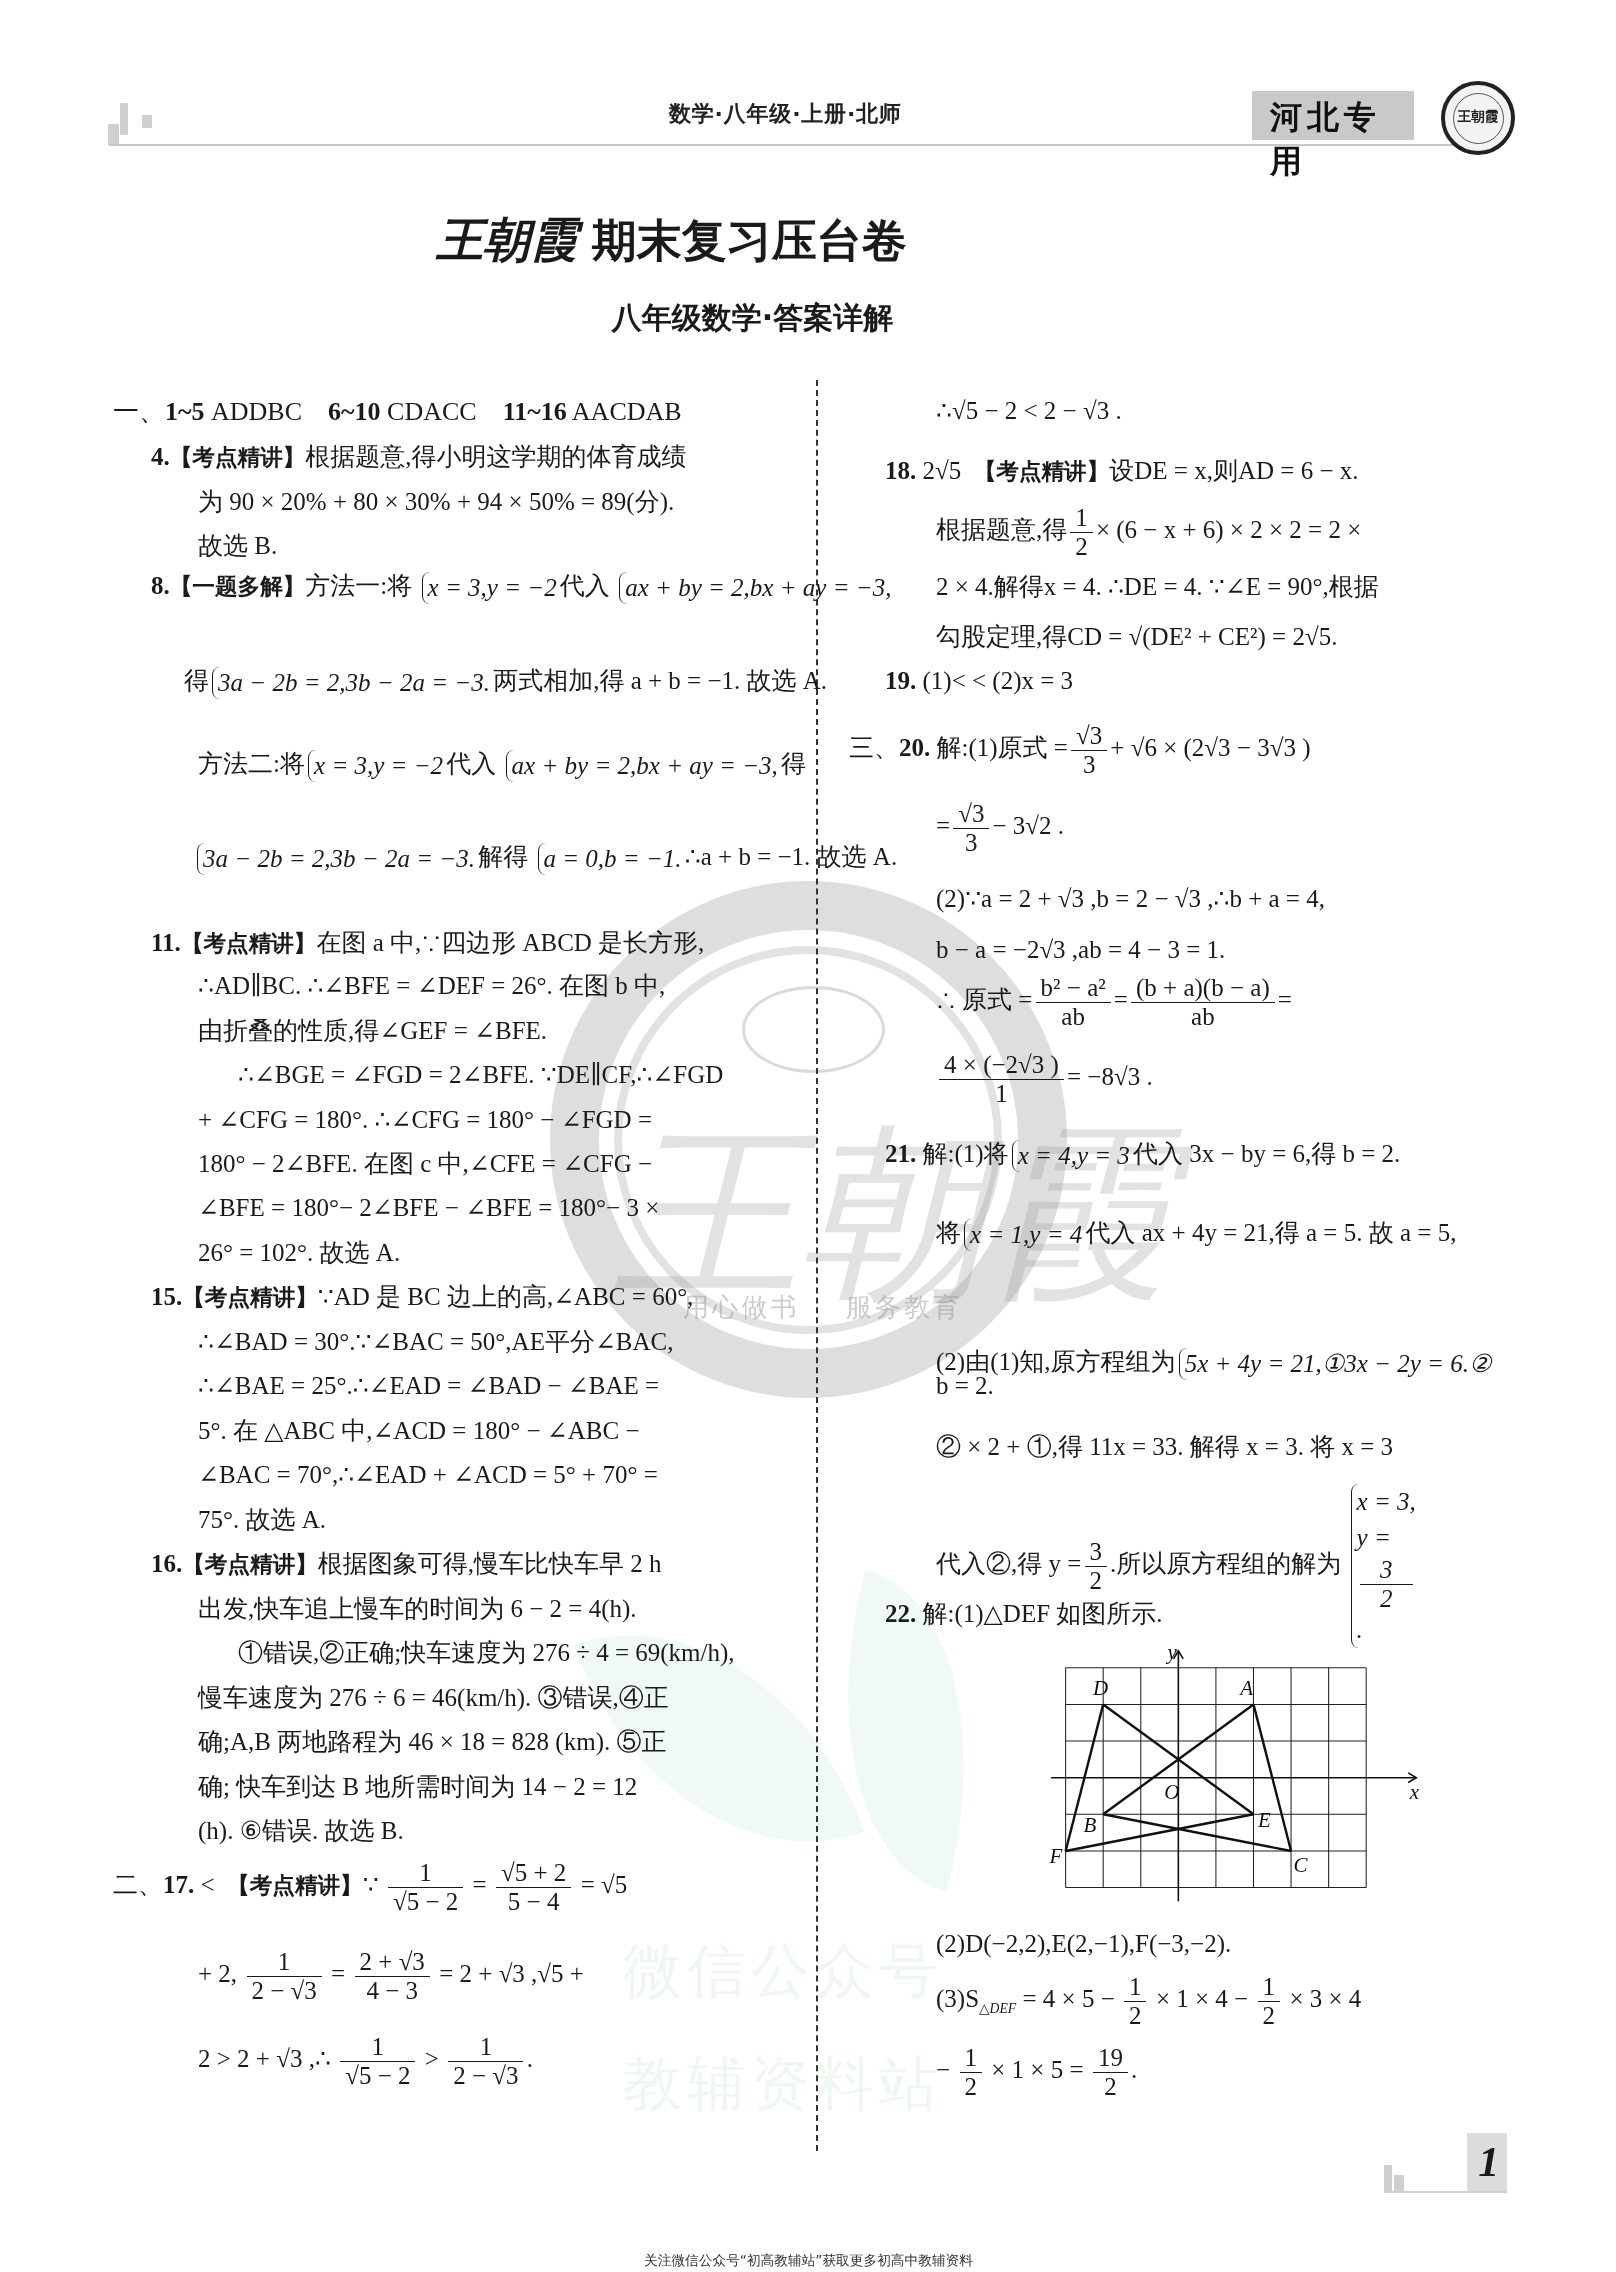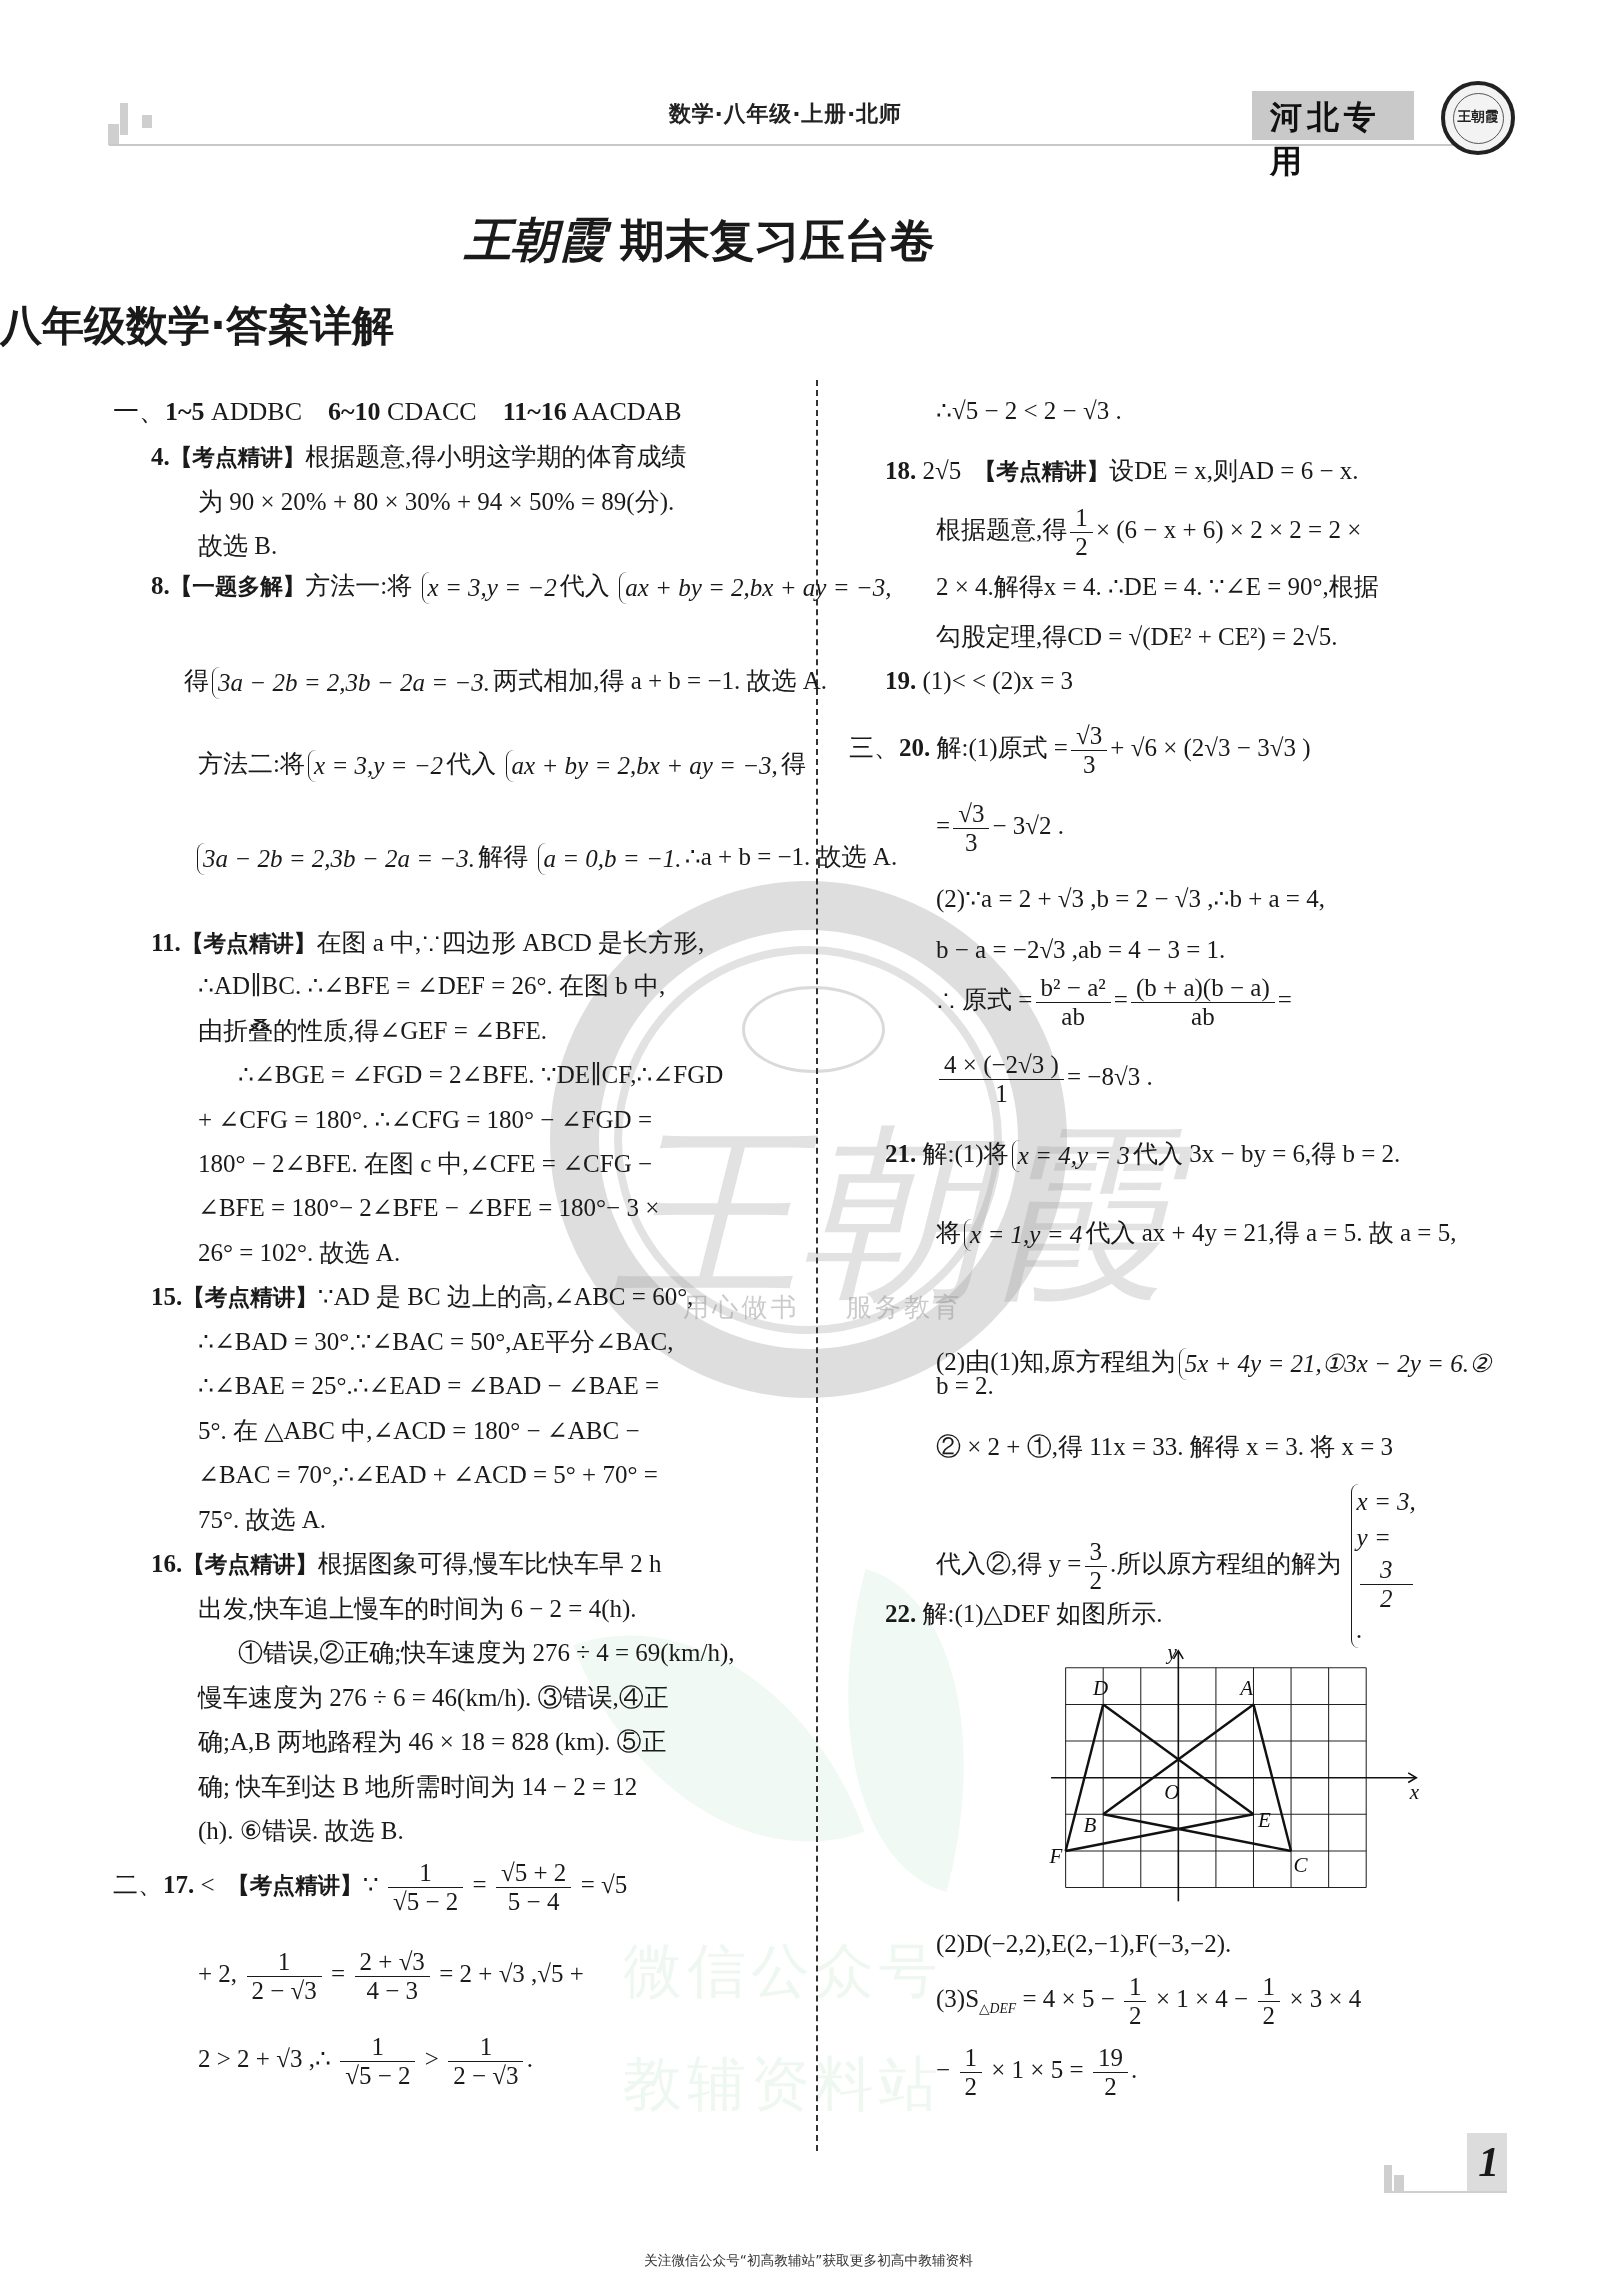--- a/index.html
+++ b/index.html
@@ -11,23 +11,23 @@
   
   .hdr-line { position:absolute; left:109px; top:144px; width:1366px; height:1.6px; background:#c8c8c8; }
   .hdr-deco { position:absolute; background:#cfcfcf; }
   .hdr-sub { position:absolute; left:669px; top:99px; font-family:"DejaVu Sans","Liberation Sans",sans-serif; font-size:22px; font-weight:bold; letter-spacing:0.8px; color:#222; }
   .badge { position:absolute; left:1252px; top:91px; width:162px; height:49px; background:#c9c9c9; }
   .badge span { position:absolute; left:18px; top:4.9px; font-family:"DejaVu Serif",serif; font-size:32px; font-weight:bold; color:#111; letter-spacing:4.9px; }
   .seal { position:absolute; left:1441px; top:81px; width:74px; height:74px; border-radius:50%; border:4.9px solid #222; background:#f3f3f3; box-sizing:border-box; }
   .seal .in { position:absolute; left:8px; top:8px; width:49px; height:49px; border-radius:50%; border:1.6px solid #555; }
   .seal .t { position:absolute; left:0; right:0; top:22.6px; text-align:center; font-size:13.7px; font-weight:bold; color:#222; font-family:"DejaVu Serif",serif; }
   
-  .title1 { position:absolute; left:0; width:1343px; top:209px; text-align:center; font-family:"DejaVu Sans","Liberation Sans",sans-serif; font-size:45px; font-weight:bold; color:#1a1a1a;padding-left:28px; }
+  .title1 { position:absolute; left:0; width:1343px; top:209px; text-align:center; font-family:"DejaVu Sans","Liberation Sans",sans-serif; font-size:45px; font-weight:bold; color:#1a1a1a; }
   .title1 .brand { font-family:"DejaVu Serif",serif; font-style:italic; font-size:47px; margin-right:14.6px; }
-  .title2 { position:absolute; left:0; width:1505px; top:298px; font-family:"DejaVu Sans","Liberation Sans",sans-serif; font-size:42px; font-weight:bold; color:#1a1a1a; }
+  .title2 { position:absolute; left:0; width:1505px; top:298px; text-align:center; font-family:"DejaVu Sans","Liberation Sans",sans-serif; font-size:30px; font-weight:bold; color:#1a1a1a; }
   
   .vdiv { position:absolute; left:816px; top:380px; height:1771px; border-left:2.4px dashed #333; }
   
   .ln { position:absolute; font-size:25px; line-height:32px; white-space:nowrap; color:#1a1a1a; }
   .tag { font-family:"DejaVu Sans",sans-serif; font-weight:bold; font-size:22.6px; }
   i { font-style:italic; }
   
   .wm-seal { position:absolute; left:550px; top:881px; width:517px; height:517px; border-radius:50%; border:49px solid rgba(160,160,160,0.35); box-sizing:border-box; }
   .wm-seal2 { position:absolute; left:614px; top:946px; width:388px; height:388px; border-radius:50%; border:8px solid rgba(160,160,160,0.30); box-sizing:border-box; }
   .wm-face { position:absolute; left:742px; top:986px; width:137px; height:81px; border-radius:50%; border:3.2px solid rgba(150,150,150,0.35); }

